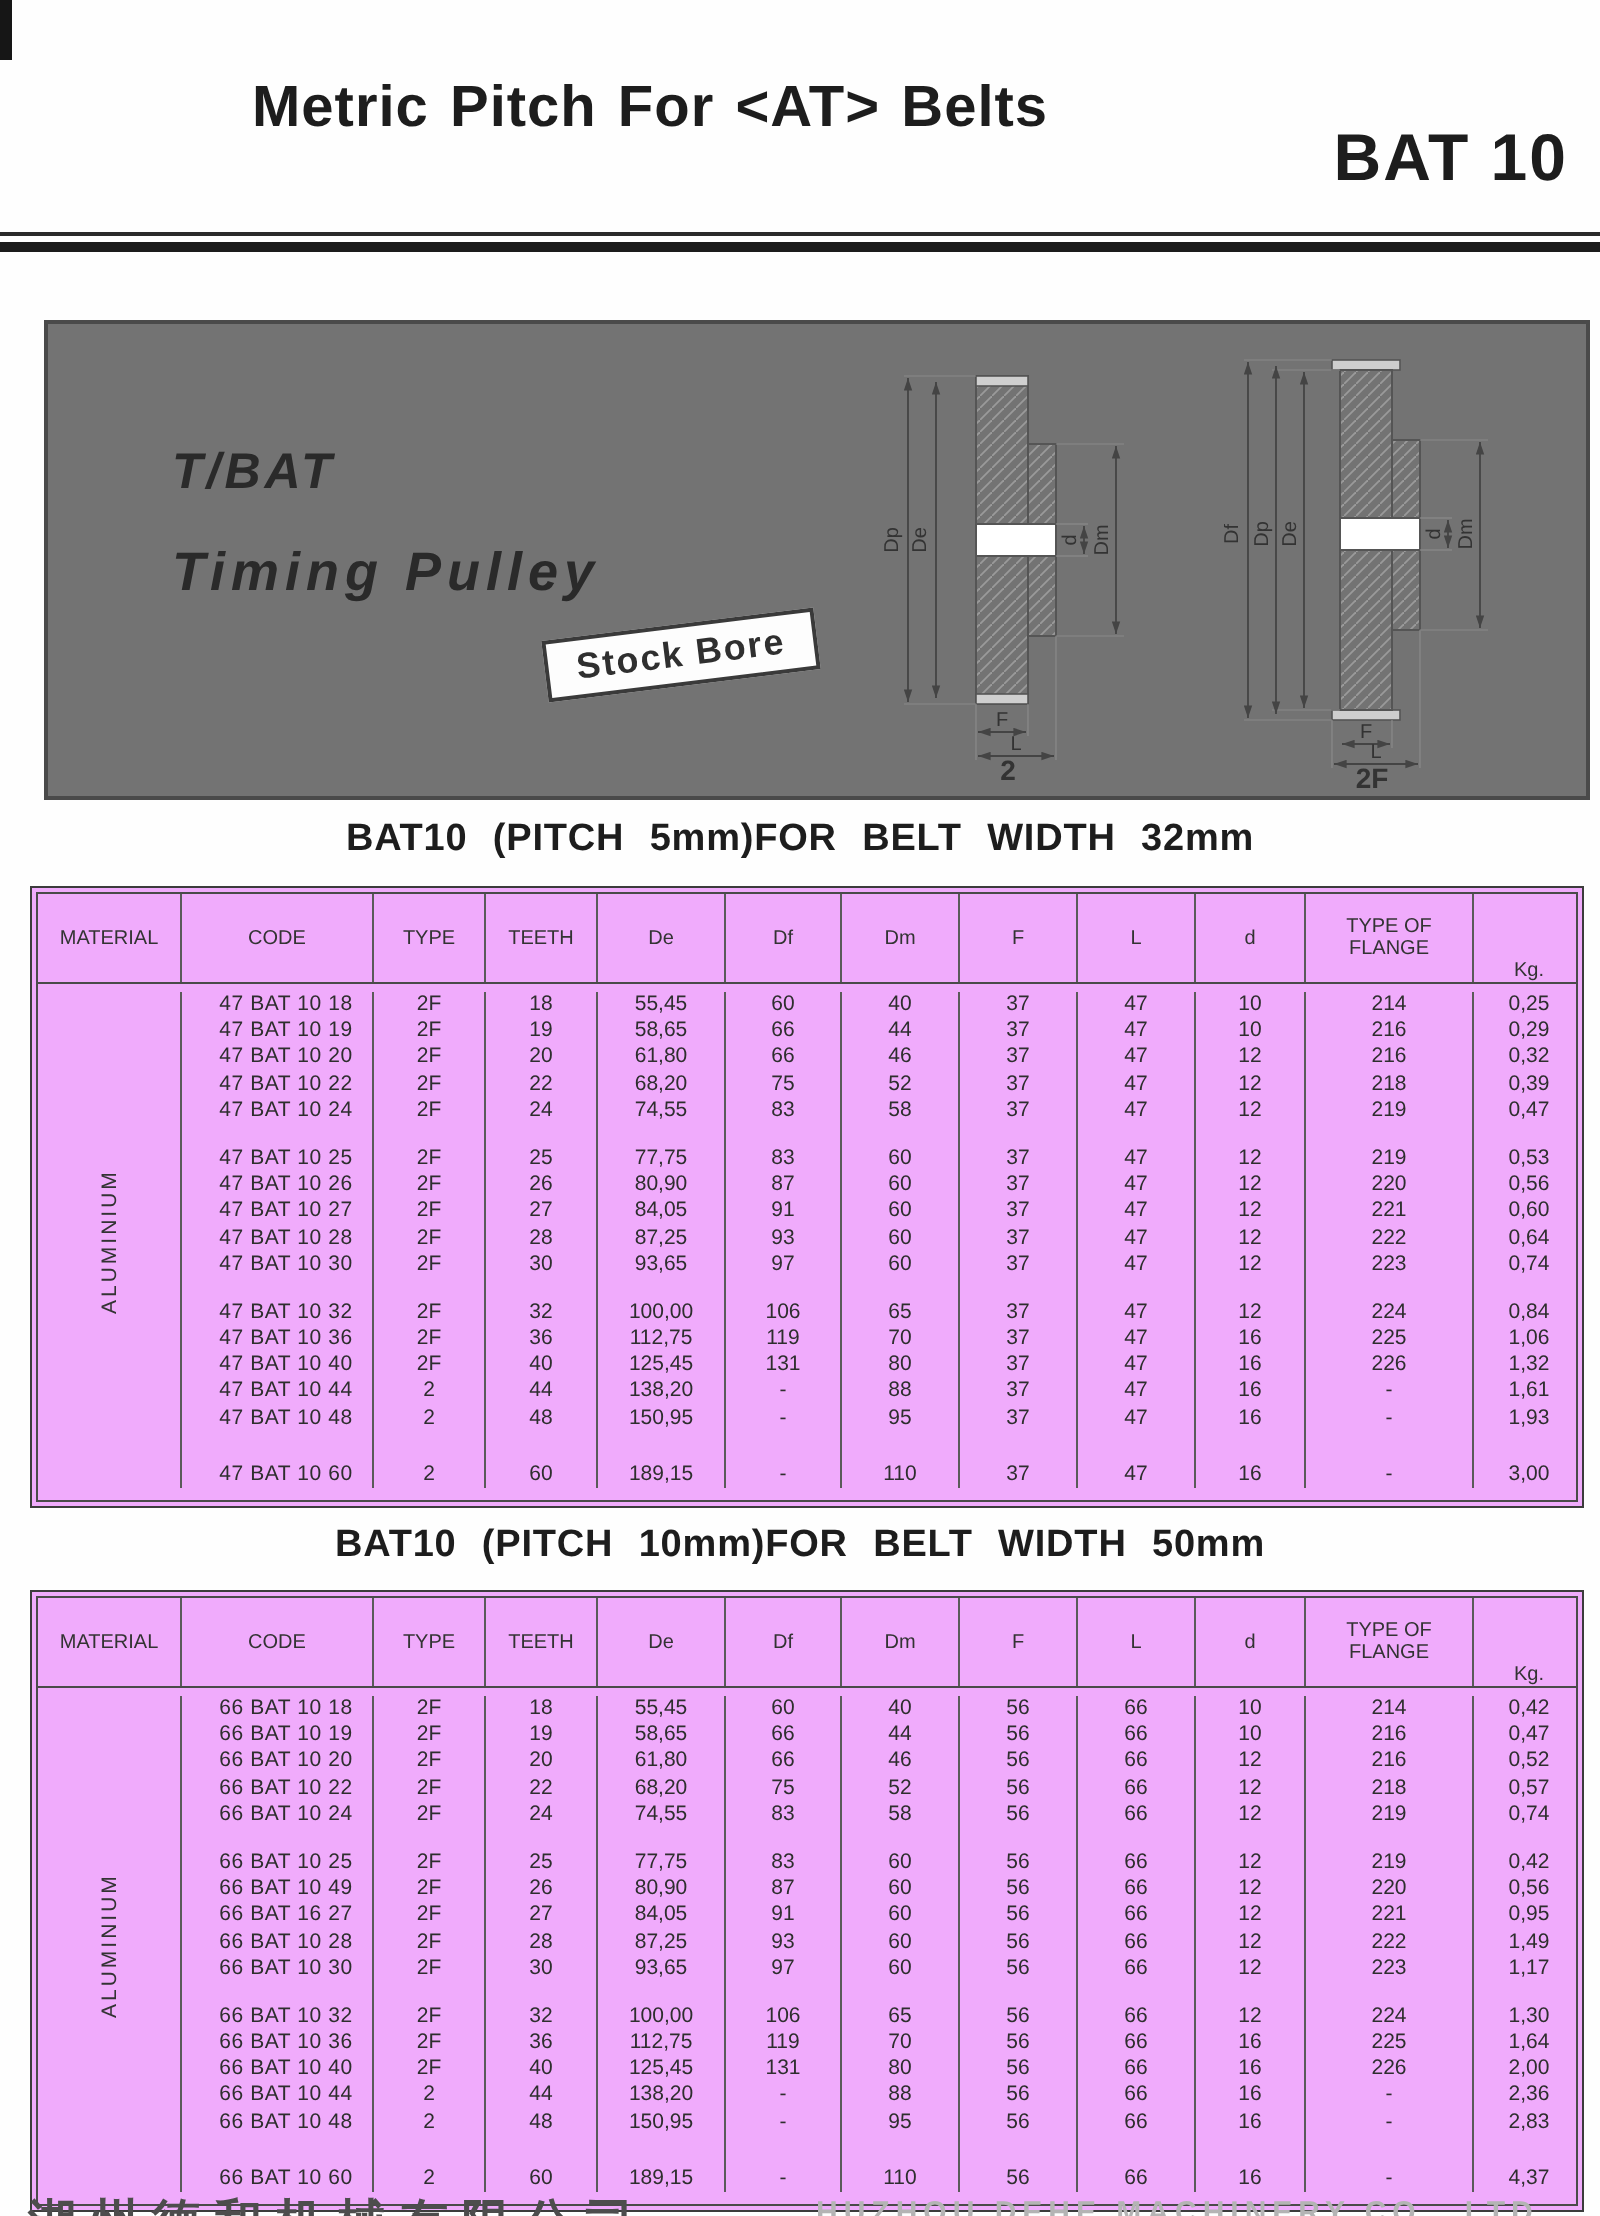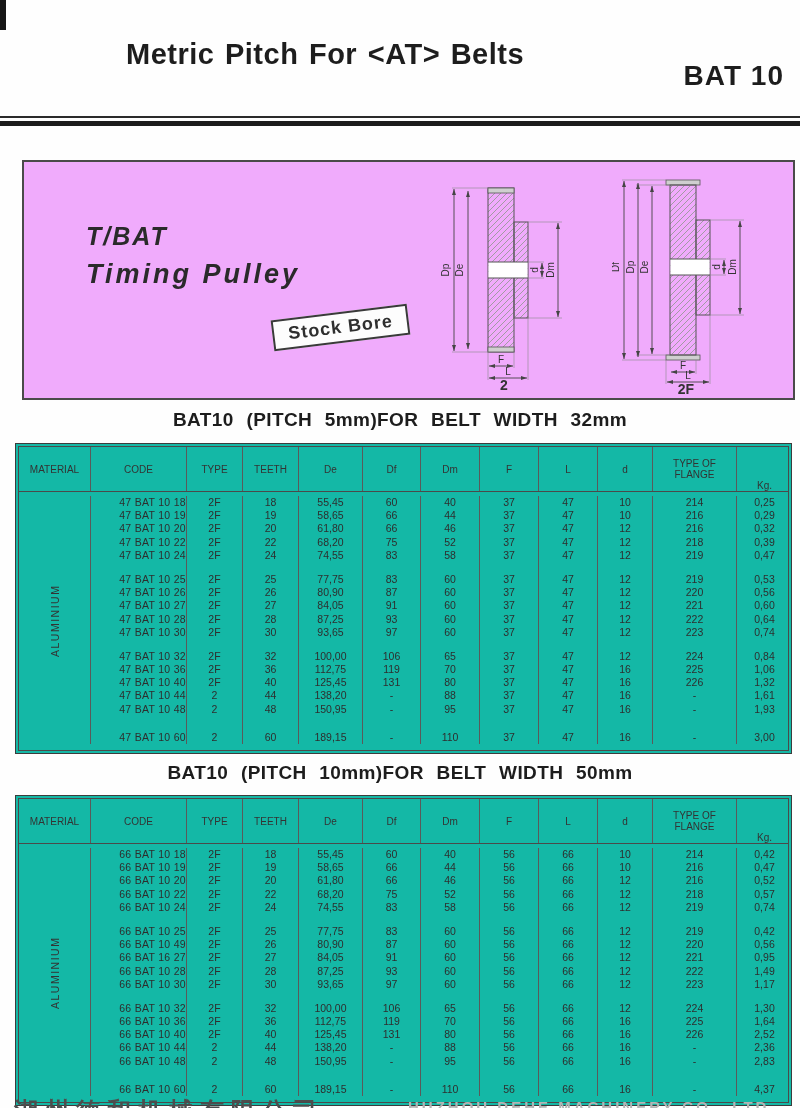--- a/index.html
+++ b/index.html
@@ -7,51 +7,51 @@
     width:800px;height:1108px;position:relative;overflow:hidden;
     background:#fefefe;color:#222;
     font-family:"Liberation Sans","DejaVu Sans",sans-serif;
   }
   .abs{position:absolute;}
   
   #corner-mark{left:0;top:0;width:6px;height:30px;background:#161616;}
   #page-title{left:126px;top:36px;line-height:36px;font-weight:bold;font-size:29px;color:#1d1d1d;letter-spacing:.5px;}
   #page-title .t1{word-spacing:9px;}
   #page-title .t2{word-spacing:2px;text-align:center;}
-  #code-badge{right:16px;top:60px;font-size:28px;font-weight:bold;color:#1d1d1d;letter-spacing:1px;}
+  #code-badge{right:16px;top:60px;font-size:33px;font-weight:bold;color:#1d1d1d;letter-spacing:1px;}
   #rule-thin{left:0;top:116px;width:800px;height:2px;background:#2a2a2a;}
   #rule-thick{left:0;top:121px;width:800px;height:5px;background:#1c1c1c;}
   
-  #hero-box{left:22px;top:160px;width:769px;height:236px;border:2px solid #4a4a4a;background:#f0abfc;}
+  #hero-box{left:22px;top:160px;width:769px;height:236px;border:2px solid #4a4a4a;background:#737373;}
   #product-name{left:62px;top:60px;font-style:italic;font-weight:bold;color:#2a2a2a;}
   #product-name .p1{font-size:25px;letter-spacing:2px;}
-  #product-name .p2{font-size:27px;letter-spacing:3px;margin-top:8px;}
+  #product-name .p2{font-size:27px;letter-spacing:3px;margin-top:20px;}
   #stock-bore{left:248px;top:150px;transform:rotate(-7deg);border:2px solid #3a3a3a;
     padding:3px 14px;font-size:18px;font-weight:bold;color:#2f2f2f;background:#fdfdfd;letter-spacing:1px;}
   #diagram-2{left:406px;top:12px;}
   #diagram-2f{left:588px;top:6px;}
   svg text{font-family:"Liberation Sans","DejaVu Sans",sans-serif;fill:#333;}
   
   .tbl-title{left:0;width:800px;text-align:center;font-size:19px;font-weight:bold;color:#1d1d1d;word-spacing:7px;letter-spacing:.4px;}
   #tbl1-title{top:409px;}
   #tbl2-title{top:762px;}
-  .table-outer{left:15px;width:771px;border:1.5px solid #3c3c3c;padding:2px;background:#14b8a6;}
+  .table-outer{left:15px;width:771px;border:1.5px solid #3c3c3c;padding:2px;background:#f0abfc;}
   #table-1{top:443px;}
   #table-2{top:795px;}
   .table-inner{border:1px solid #4a4a4a;position:relative;}
   .trow{display:grid;grid-template-columns:72px 96px 56px 56px 64px 58px 59px 59px 59px 55px 84px 55px;}
   .trow>.cell{border-right:1px solid #5a5a5a;overflow:hidden;}
   .trow>.cell:last-child{border-right:none;align-items:flex-end;}
   .thead{height:44px;border-bottom:1px solid #4a4a4a;}
   .thead>.cell{display:flex;align-items:center;justify-content:center;text-align:center;
     font-size:10px;color:#333;line-height:11px;}
   .tbody{padding:4px 0 6px 0;position:relative;}
   .brow{height:13.2px;}
   .brow>.cell{font-size:10.5px;line-height:13.2px;text-align:center;color:#2e2e2e;white-space:nowrap;}
-  .brow>.cell.code{text-align:right;padding-left:9px;letter-spacing:.3px;}
+  .brow>.cell.code{text-align:center;padding-left:9px;letter-spacing:.3px;}
   .spacer{height:11px;}
   .spacer.big{height:15px;}
   .material-label{position:absolute;left:0;top:0;bottom:0;width:72px;display:flex;align-items:center;justify-content:center;
     writing-mode:vertical-rl;transform:rotate(180deg);font-size:10.5px;color:#333;letter-spacing:1.5px;}
   
   #footer-left{left:14px;top:1095px;font-size:24px;font-weight:bold;color:#4d4d4d;letter-spacing:7px;white-space:nowrap;}
   #footer-right{left:408px;top:1098px;font-size:15px;font-weight:bold;color:#b4b4b4;letter-spacing:3px;white-space:nowrap;}
 </style>
 </head>
 <body>
@@ -732,21 +732,21 @@
           <div class="cell code">66 BAT 10 40</div>
           <div class="cell">2F</div>
           <div class="cell">40</div>
           <div class="cell">125,45</div>
           <div class="cell">131</div>
           <div class="cell">80</div>
           <div class="cell">56</div>
           <div class="cell">66</div>
           <div class="cell">16</div>
           <div class="cell">226</div>
-          <div class="cell">2,52</div>
+          <div class="cell">2,00</div>
         </div>
         <div class="trow brow">
           <div class="cell mat"></div>
           <div class="cell code">66 BAT 10 44</div>
           <div class="cell">2</div>
           <div class="cell">44</div>
           <div class="cell">138,20</div>
           <div class="cell">-</div>
           <div class="cell">88</div>
           <div class="cell">56</div>

